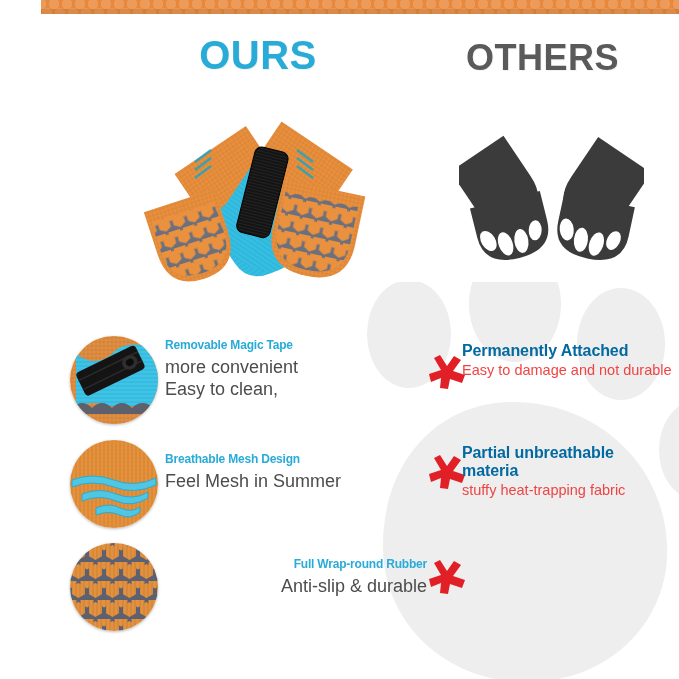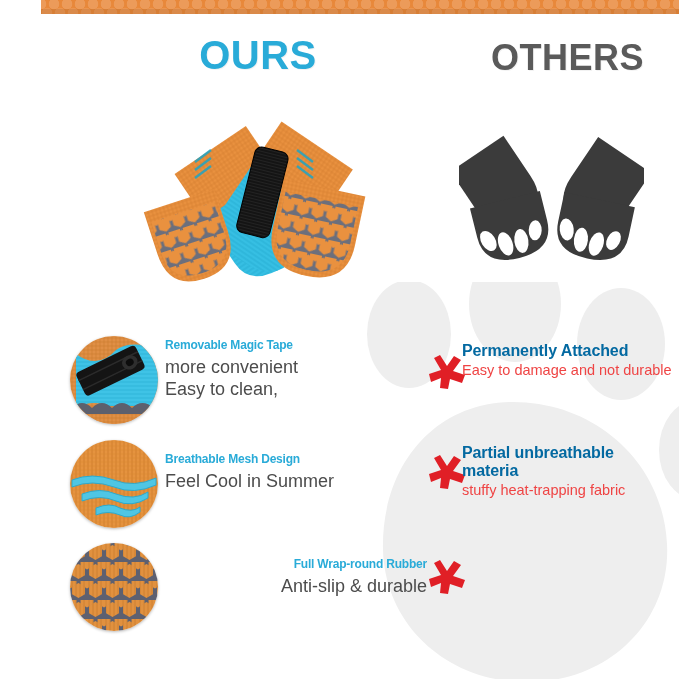--- a/index.html
+++ b/index.html
@@ -66,21 +66,21 @@
   }
   #title-ours {
     left: 142px; top: 33px;
     width: 150px;
     text-align: center;
     color: #29abd8;
   }
   #title-others {
     left: 425px; top: 37px;
     width: 178px;
-    text-align: right;
+    text-align: left;
     color: #5a5a5a;
     font-size: 36px;
   }
 
   
   #hero-ours {
     position: absolute;
     left: 96px; top: 100px;
     width: 250px; height: 215px;
   }
@@ -346,21 +346,21 @@
         <rect width="88" height="88" fill="url(#t1knit)"></rect>
         <g fill="#4fc6e4" stroke="#2fa9cb" stroke-width="1">
           <path d="M2 40 q20 -8 42 0 q20 8 42 -2 v7 q-22 10 -42 2 q-22 -8 -42 0 z"></path>
           <path d="M12 54 q18 -7 34 0 q18 7 32 -2 v6 q-16 10 -32 3 q-16 -7 -34 0 z"></path>
           <path d="M26 68 q14 -6 24 0 q12 5 20 -1 v5 q-10 8 -20 3 q-12 -5 -24 0 z"></path>
         </g>
       </svg>
     </div>
     <div class="ours-text">
       <div class="ours-title">Breathable Mesh Design</div>
-      <div class="ours-sub">Feel Cool in Summer</div>
+      <div class="ours-sub">Feel Mesh in Summer</div>
     </div>
     <div class="xmark">
       <svg width="38" height="36" viewBox="0 0 38 36">
         <path d="M6 4 L12 1 L19 12 L26 2 L33 6 L25 17 L37 21 L34 29 L22 25 L20 35
                  L12 34 L13 24 L3 28 L1 20 L13 16 Z" fill="#e01f26"></path>
       </svg>
     </div>
     <div class="others-text">
       <div class="others-title">Partial unbreathable</div>
       <div class="others-title">materia</div>

